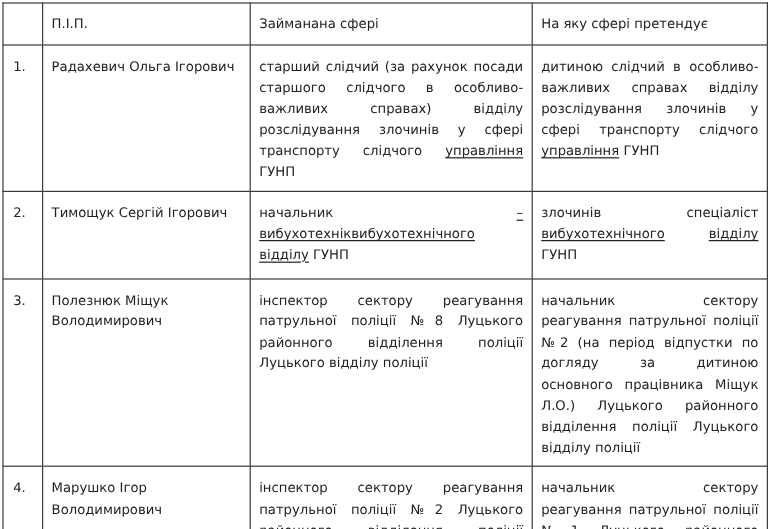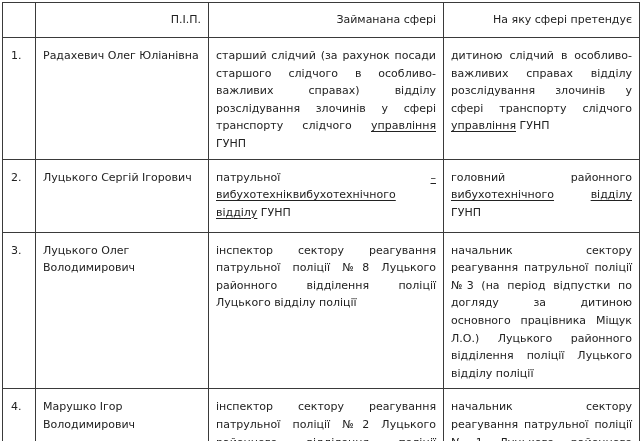--- a/index.html
+++ b/index.html
@@ -17,21 +17,21 @@
     padding:9px 7px 6px 7px;
     vertical-align:top;
     font-size:11px;
     line-height:1.6;
     color:#222;
     font-weight:normal;
     overflow:hidden;
   }
   .doc-table th{
     height:35px;
-    text-align:right;
+    text-align:left;
     vertical-align:middle;
     padding-top:4px;padding-bottom:4px;
   }
   td.col-num{padding-left:8px;}
   td.col-name{text-align:left;}
   td.col-current,td.col-applied{
     text-align:justify;
     text-align-last:left;
   }
   tbody tr:nth-child(1) td{height:114px;}
@@ -61,35 +61,35 @@
     <tr>
       <th></th>
       <th>П.І.П.</th>
       <th>Займанана сфері</th>
       <th>На яку сфері претендує</th>
     </tr>
   </thead>
   <tbody id="table-body">
       <tr>
         <td class="col-num">1.</td>
-        <td class="col-name">Радахевич Олег Юліанівна</td>
+        <td class="col-name">Радахевич Ольга Ігорович</td>
         <td class="col-current"><span>старший слідчий (за рахунок посади старшого слідчого в особливо-важливих справах) відділу розслідування злочинів у сфері транспорту слідчого </span><span class="misspell">управління</span><span> ГУНП</span></td>
         <td class="col-applied"><span>дитиною слідчий в особливо-важливих справах відділу розслідування злочинів у сфері транспорту слідчого </span><span class="misspell">управління</span><span> ГУНП</span></td>
       </tr>
       <tr>
         <td class="col-num">2.</td>
-        <td class="col-name">Луцького Сергій Ігорович</td>
-        <td class="col-current"><span>патрульної </span><span class="misspell">–</span><span> </span><span class="misspell">вибухотехніквибухотехнічного</span><span> </span><span class="misspell">відділу</span><span> ГУНП</span></td>
-        <td class="col-applied"><span>головний районного </span><span class="misspell">вибухотехнічного</span><span> </span><span class="misspell">відділу</span><span> ГУНП</span></td>
+        <td class="col-name">Тимощук Сергій Ігорович</td>
+        <td class="col-current"><span>начальник </span><span class="misspell">–</span><span> </span><span class="misspell">вибухотехніквибухотехнічного</span><span> </span><span class="misspell">відділу</span><span> ГУНП</span></td>
+        <td class="col-applied"><span>злочинів спеціаліст </span><span class="misspell">вибухотехнічного</span><span> </span><span class="misspell">відділу</span><span> ГУНП</span></td>
       </tr>
       <tr>
         <td class="col-num">3.</td>
-        <td class="col-name">Луцького Олег Володимирович</td>
+        <td class="col-name">Полезнюк Міщук Володимирович</td>
         <td class="col-current"><span>інспектор сектору реагування патрульної поліції №8 Луцького районного відділення поліції Луцького відділу поліції</span></td>
-        <td class="col-applied"><span>начальник сектору реагування патрульної поліції №3 (на період відпустки по догляду за дитиною основного працівника Міщук Л.О.) Луцького районного відділення поліції Луцького відділу поліції</span></td>
+        <td class="col-applied"><span>начальник сектору реагування патрульної поліції №2 (на період відпустки по догляду за дитиною основного працівника Міщук Л.О.) Луцького районного відділення поліції Луцького відділу поліції</span></td>
       </tr>
       <tr>
         <td class="col-num">4.</td>
         <td class="col-name">Марушко Ігор Володимирович</td>
         <td class="col-current"><span>інспектор сектору реагування патрульної поліції №2 Луцького районного відділення поліції Луцького відділу поліції</span></td>
         <td class="col-applied"><span>начальник сектору реагування патрульної поліції №1 Луцького районного відділення поліції Луцького відділу поліції</span></td>
       </tr>
     </tbody>
 </table>
 

